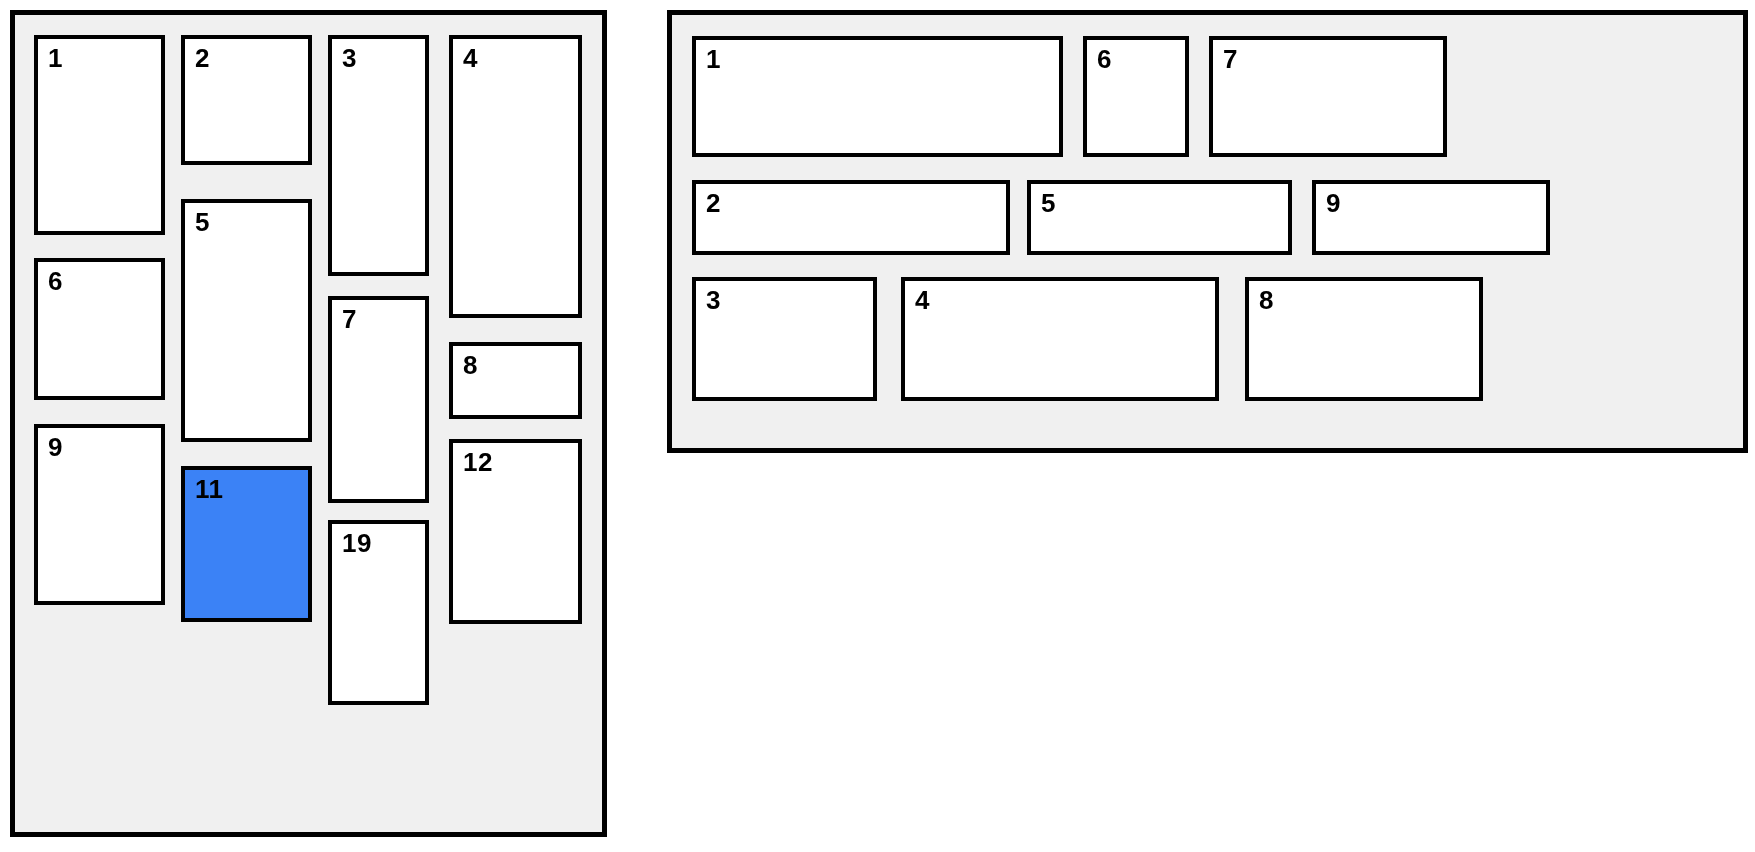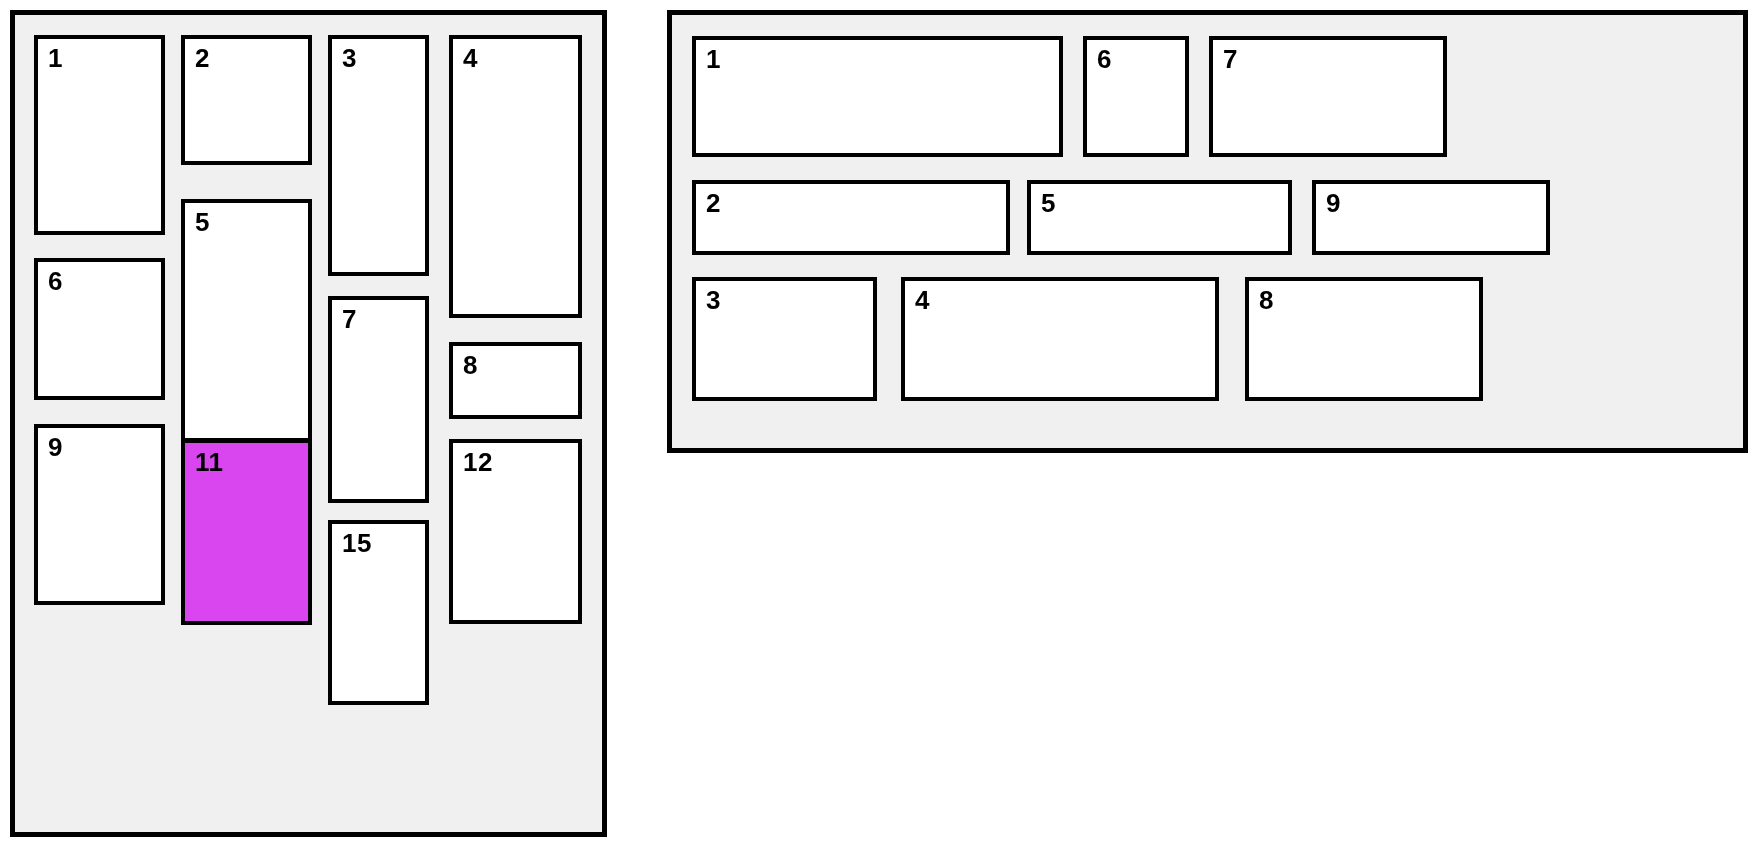--- a/index.html
+++ b/index.html
@@ -79,25 +79,25 @@
       </div>
       <div class="cell" style="left: 434px; top: 327px; width: 133px; height: 77px; background: rgb(255, 255, 255); border-color: rgb(0, 0, 0);">
         <span class="cell-label">8</span>
       </div>
       <div class="cell" style="left: 19px; top: 409px; width: 131px; height: 181px; background: rgb(255, 255, 255); border-color: rgb(0, 0, 0);">
         <span class="cell-label">9</span>
       </div>
       <div class="cell" style="left: 434px; top: 424px; width: 133px; height: 185px; background: rgb(255, 255, 255); border-color: rgb(0, 0, 0);">
         <span class="cell-label">12</span>
       </div>
-      <div class="cell" style="left: 166px; top: 424px; width: 131px; height: 186px; background: #d946ef; border-color: rgb(0, 0, 0);">
+      <div class="cell" style="left: 166px; top: 451px; width: 131px; height: 156px; background: #3b82f6; border-color: rgb(0, 0, 0);">
         <span class="cell-label">11</span>
       </div>
       <div class="cell" style="left: 313px; top: 505px; width: 101px; height: 185px; background: rgb(255, 255, 255); border-color: rgb(0, 0, 0);">
-        <span class="cell-label">15</span>
+        <span class="cell-label">19</span>
       </div>
     </div>
     <div class="panel" style="left: 667px; top: 10px; width: 1081px; height: 443px; background: rgb(240, 240, 240); border-color: rgb(0, 0, 0);">
       <div class="cell" style="left: 20px; top: 21px; width: 371px; height: 121px; background: rgb(255, 255, 255); border-color: rgb(0, 0, 0);">
         <span class="cell-label">1</span>
       </div>
       <div class="cell" style="left: 411px; top: 21px; width: 106px; height: 121px; background: rgb(255, 255, 255); border-color: rgb(0, 0, 0);">
         <span class="cell-label">6</span>
       </div>
       <div class="cell" style="left: 537px; top: 21px; width: 238px; height: 121px; background: rgb(255, 255, 255); border-color: rgb(0, 0, 0);">

